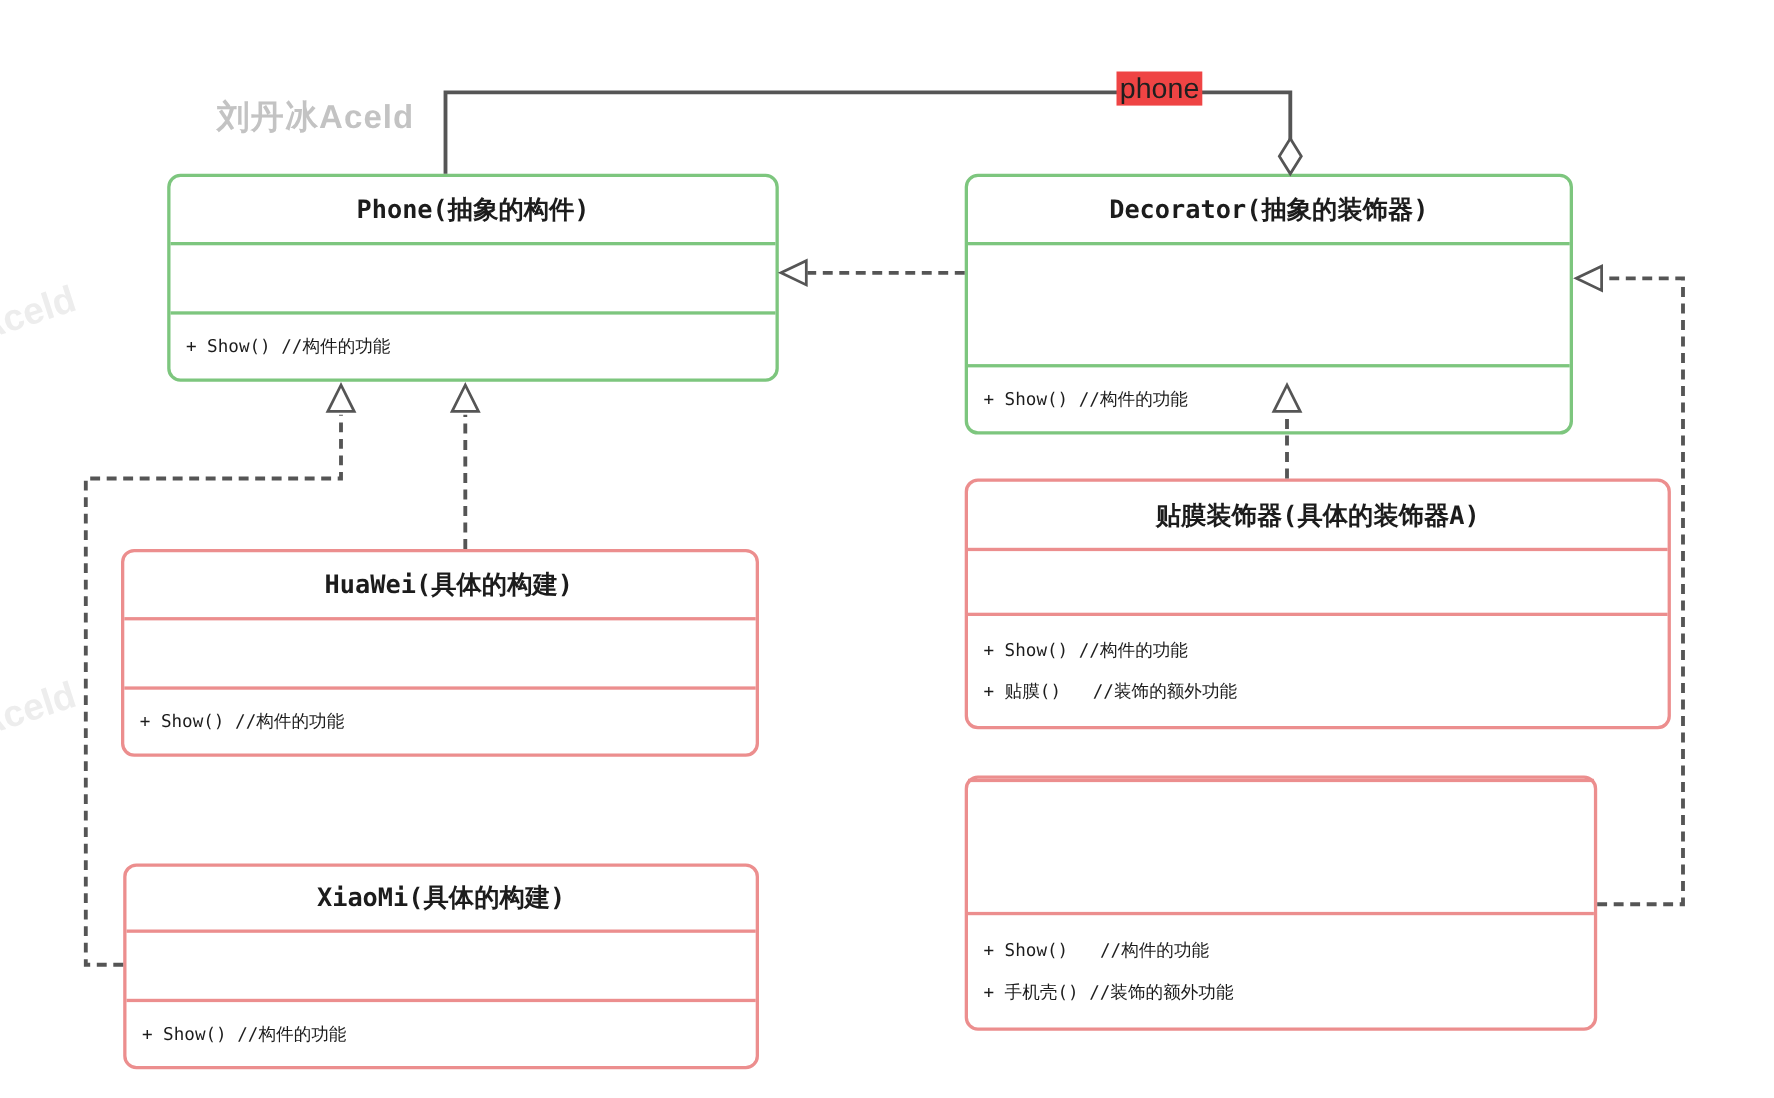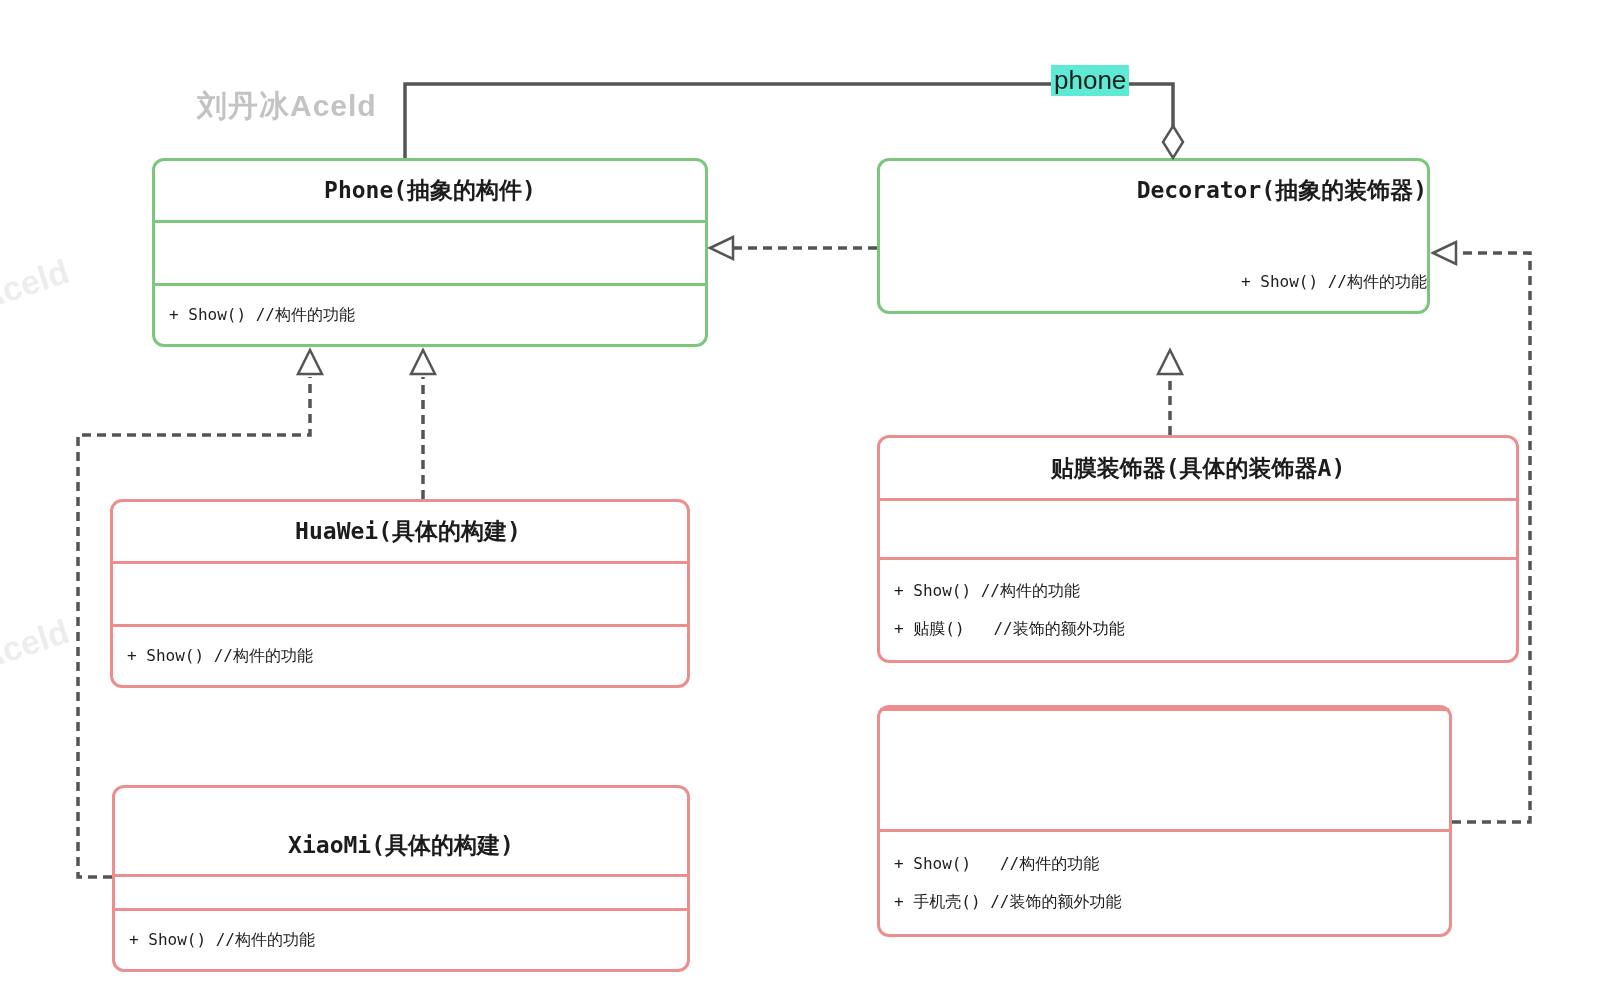--- a/index.html
+++ b/index.html
@@ -51,22 +51,22 @@
   .uml-box .methods{
     display:flex;flex-direction:column;justify-content:center;
     padding-left:14px;font-size:16px;
   }
   .method-line{white-space:pre;line-height:38px;}
   #connector-layer{
     position:absolute;left:0;top:0;width:1613px;height:998px;
     z-index:2;pointer-events:none;
   }
   .edge-label{
-    position:absolute;left:1051px;top:65px;
-    background:#5eead4;padding:0 3px;
+    position:absolute;left:1015px;top:65px;
+    background:#ef4444;padding:0 3px;
     font-family:"Liberation Sans","DejaVu Sans",sans-serif;
     font-size:26px;color:#1f1f1f;z-index:3;
   }
 </style>
 </head>
 <body>
 
 <div id="canvas">
 
   <div class="watermark-main">刘丹冰Aceld</div>
@@ -74,38 +74,38 @@
   <div class="watermark-side" style="left:-122px;top:638px;">刘丹冰Aceld</div>
 
   <div class="uml-box green" style="left:152px;top:158px;width:556px;height:189px;">
     <div class="row title" style="height:59px;">Phone(抽象的构件)</div>
     <div class="row attrs"></div>
     <div class="row methods" style="height:58px;">
       <div class="method-line">+ Show() //构件的功能</div>
     </div>
   </div>
 
-  <div class="uml-box green" style="left:877px;top:158px;width:553px;height:156px;align-items:flex-end;">
+  <div class="uml-box green" style="left:877px;top:158px;width:553px;height:237px;">
     <div class="row title" style="height:59px;">Decorator(抽象的装饰器)</div>
     <div class="row attrs"></div>
     <div class="row methods" style="height:58px;">
       <div class="method-line">+ Show() //构件的功能</div>
     </div>
   </div>
 
   <div class="uml-box red" style="left:110px;top:499px;width:580px;height:189px;">
     <div class="row title" style="height:59px;padding-left:16px;">HuaWei(具体的构建)</div>
     <div class="row attrs"></div>
     <div class="row methods" style="height:58px;">
       <div class="method-line">+ Show() //构件的功能</div>
     </div>
   </div>
 
   <div class="uml-box red" style="left:112px;top:785px;width:578px;height:187px;">
-    <div class="row title" style="height:57px;margin-top:29px;">XiaoMi(具体的构建)</div>
+    <div class="row title" style="height:57px;">XiaoMi(具体的构建)</div>
     <div class="row attrs"></div>
     <div class="row methods" style="height:58px;">
       <div class="method-line">+ Show() //构件的功能</div>
     </div>
   </div>
 
   <div class="uml-box red" style="left:877px;top:435px;width:642px;height:228px;">
     <div class="row title" style="height:60px;">贴膜装饰器(具体的装饰器A)</div>
     <div class="row attrs"></div>
     <div class="row methods" style="height:100px;">

